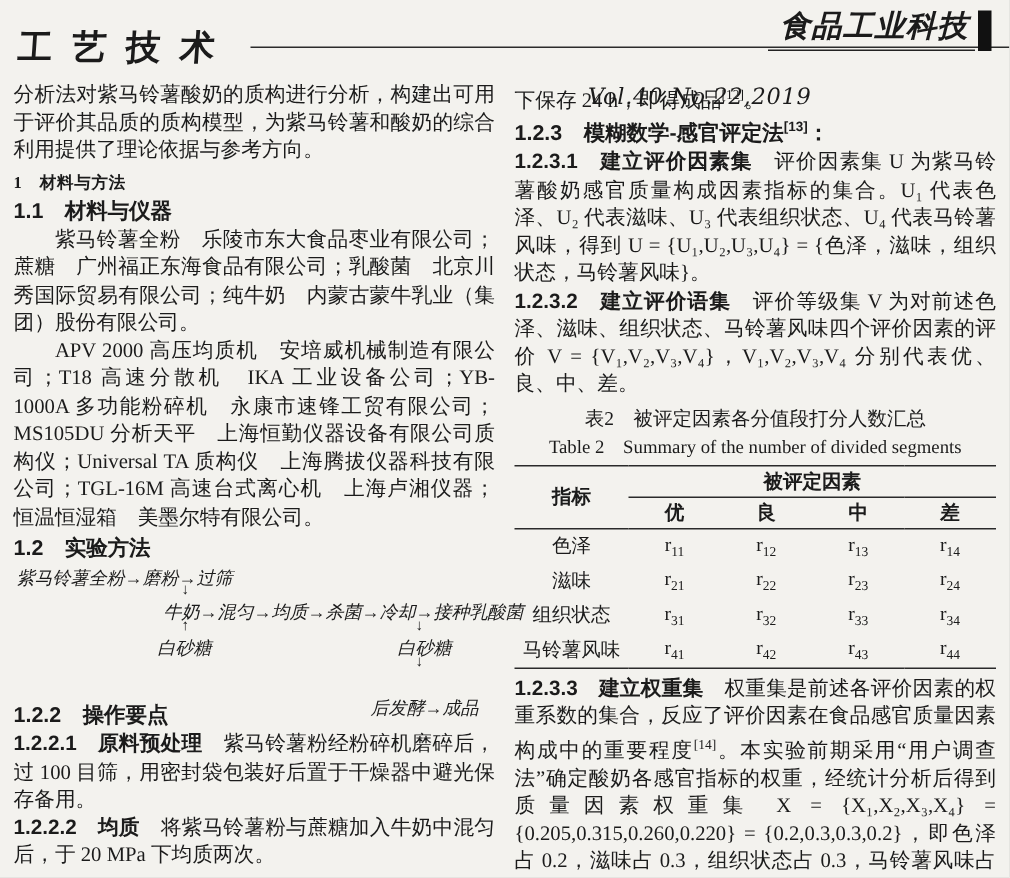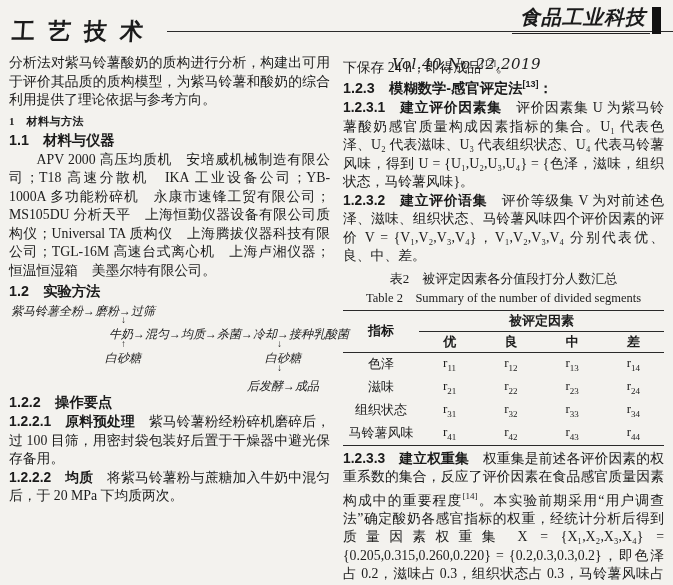--- a/index.html
+++ b/index.html
@@ -31,21 +31,21 @@
   .flow{position:relative;height:88px;font-size:12px;font-style:italic;margin:2px 0;}
   .flow span{position:absolute;white-space:nowrap;}
   .f-l1{left:2px;top:0;}
   .f-a1{left:112px;top:11px;font-size:10px;}
   .f-l2{left:100px;top:23px;}
   .f-a2{left:112px;top:35px;font-size:10px;}
   .f-a3{left:268px;top:35px;font-size:10px;}
   .f-s1{left:96px;top:47px;}
   .f-s2{left:256px;top:47px;}
   .f-a4{left:268px;top:59px;font-size:10px;}
-  .f-l3{left:238px;top:75px;}
+  .f-l3{left:238px;top:87px;}
   
   .tbl-cap-zh{text-align:center;font-size:13px;font-weight:400;margin-top:4px;}
   .tbl-cap-en{text-align:center;font-size:12.5px;margin:2px 0 3px;}
   table.seg{width:100%;border-collapse:collapse;border-top:1.6px solid #2a2a2a;
             font-size:13px;table-layout:fixed;}
   .seg th{font-weight:700;padding:1px 0;text-align:center;}
   .seg .corner{width:76px;border-bottom:1.6px solid #2a2a2a;}
   .seg .group{border-bottom:1px solid #2a2a2a;}
   .seg thead tr:nth-child(2) th{border-bottom:1.6px solid #2a2a2a;}
   .seg td{text-align:center;padding:2.5px 0;}
@@ -67,20 +67,21 @@
     </div>
     <div class="issue">Vol.40,No.22,2019</div>
   </div>
 
   <div class="columns">
 
     <div class="col">
       <p class="p"><span>分析法对紫马铃薯酸奶的质构进行分析，构建出可用于评价其品质的质构模型，为紫马铃薯和酸奶的综合利用提供了理论依据与参考方向。</span></p>
       <div class="h-main">1　材料与方法</div>
       <div class="h-sub">1.1　材料与仪器</div>
+      <p class="p indent"><span>紫马铃薯全粉　乐陵市东大食品枣业有限公司；蔗糖　广州福正东海食品有限公司；乳酸菌　北京川秀国际贸易有限公司；纯牛奶　内蒙古蒙牛乳业（集团）股份有限公司。</span></p>
       <p class="p indent"><span>APV 2000 高压均质机　安培威机械制造有限公司；T18 高速分散机　IKA 工业设备公司；YB-1000A 多功能粉碎机　永康市速锋工贸有限公司；MS105DU 分析天平　上海恒勤仪器设备有限公司质构仪；Universal TA 质构仪　上海腾拔仪器科技有限公司；TGL-16M 高速台式离心机　上海卢湘仪器；恒温恒湿箱　美墨尔特有限公司。</span></p>
       <div class="h-sub">1.2　实验方法</div>
 
       <div class="flow">
         <span class="f-l1">紫马铃薯全粉→磨粉→过筛</span>
         <span class="f-a1">↓</span>
         <span class="f-l2">牛奶→混匀→均质→杀菌→冷却→接种乳酸菌</span>
         <span class="f-a2">↑</span>
         <span class="f-a3">↓</span>
         <span class="f-s1">白砂糖</span>

